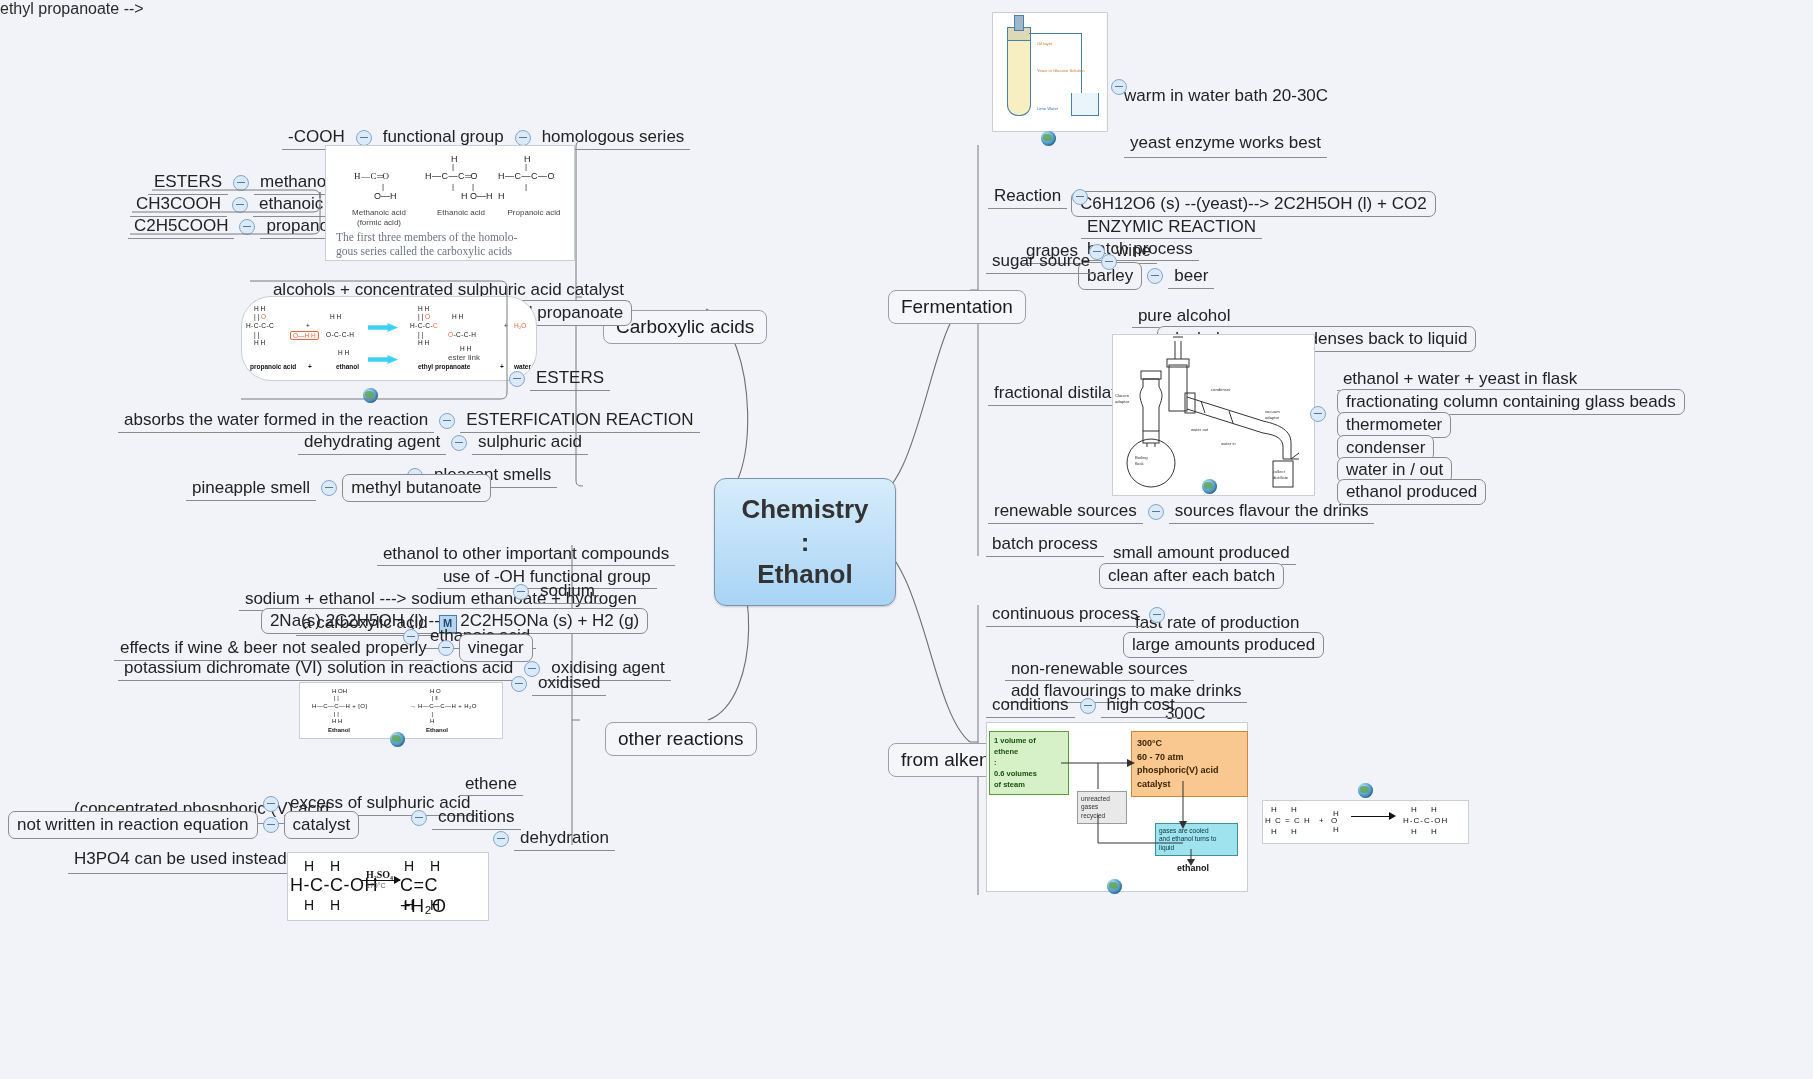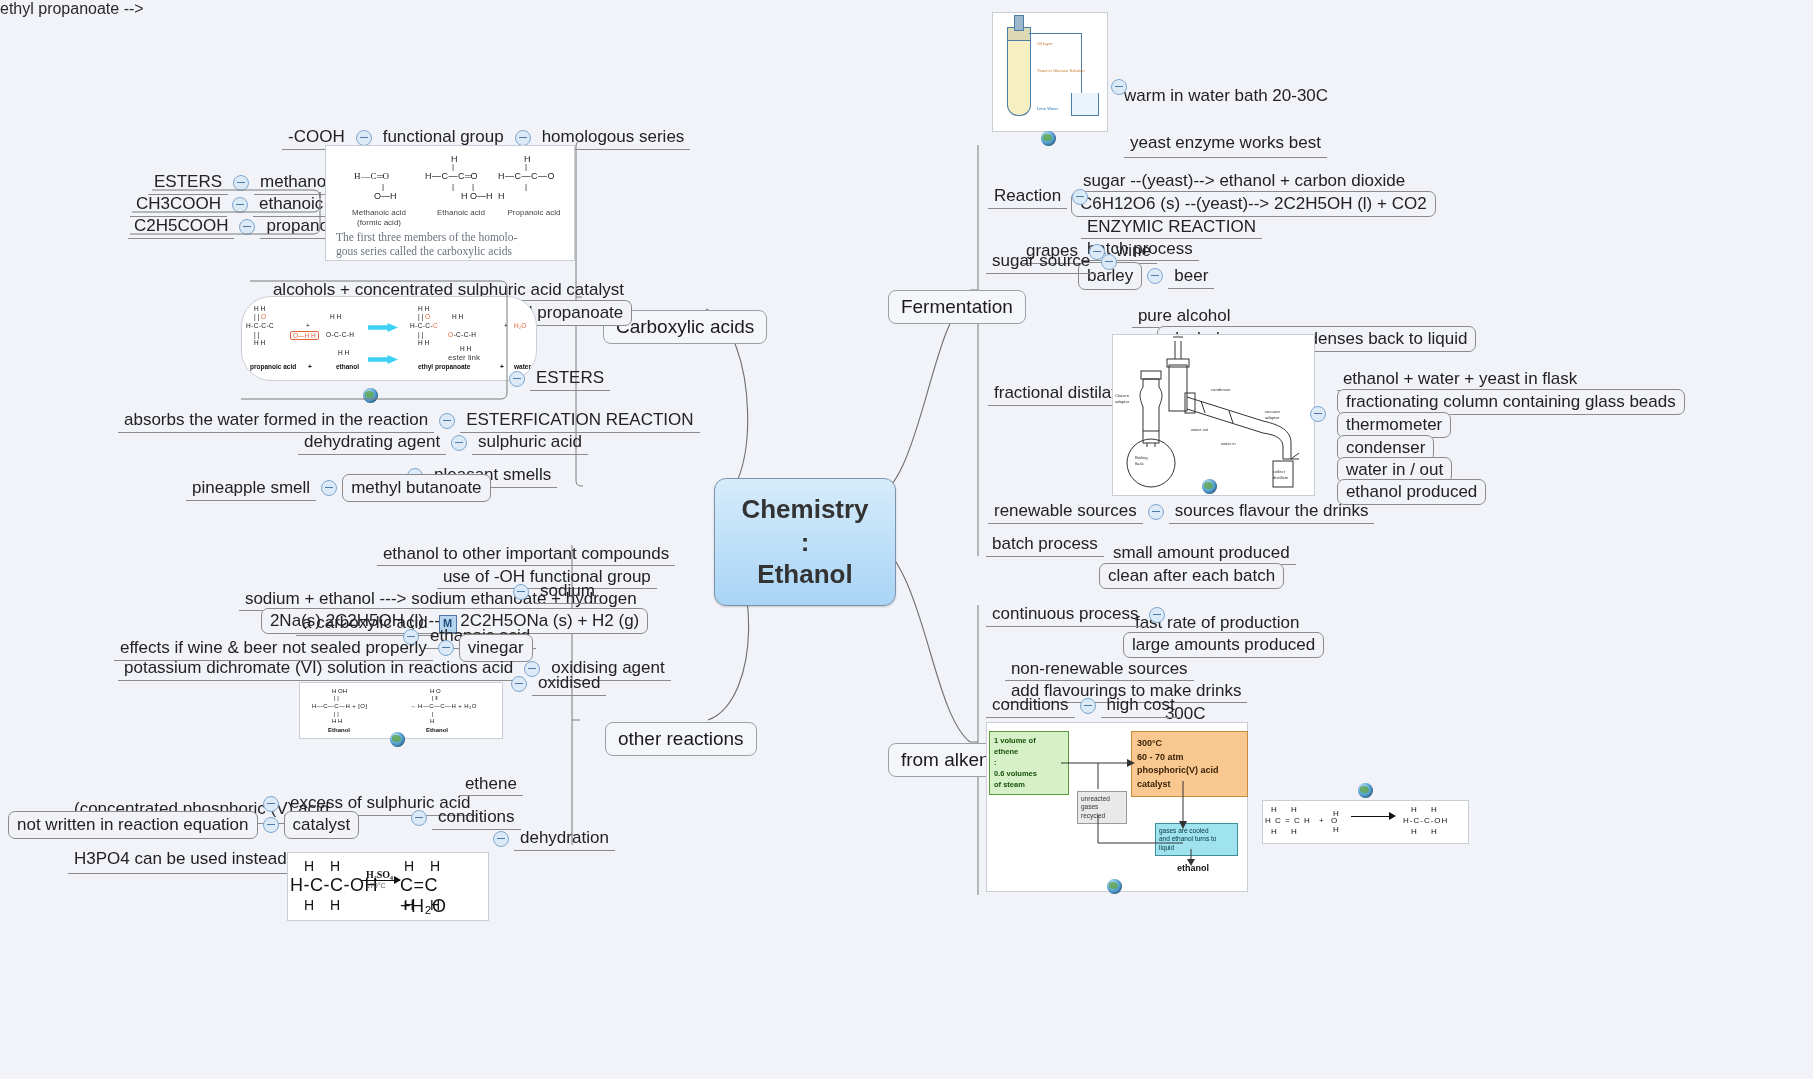--- a/index.html
+++ b/index.html
@@ -474,23 +474,20 @@
   <div style="position:absolute;left:1041px;top:131px;"><span class="globe"></span></div>
 
   
   <div class="node multiline" style="left:1124px;top:62px;">
     <span style="display:inline-block;">warm in water bath 20-30C</span><br>
     <span class="uline" style="display:inline-block;">yeast enzyme works best</span>
   </div>
   <div style="position:absolute;left:1106px;top:77px;"><span class="minus"></span></div>
 
   
-  <div class="node" style="left:1058px;top:149px;">
-    <span class="uline">sugar --(yeast)--&gt; ethanol + carbon dioxide</span>
-  </div>
   <div class="node" style="left:1052px;top:172px;">
     <span class="rbox">C6H12O6 (s) --(yeast)--&gt; 2C2H5OH (l) + CO2</span>
   </div>
   <div class="node" style="left:1062px;top:195px;">
     <span class="uline">ENZYMIC REACTION</span>
   </div>
   <div class="node" style="left:1062px;top:217px;">
     <span class="uline">batch process</span>
   </div>
   <div class="node row" style="left:988px;top:184px;">

